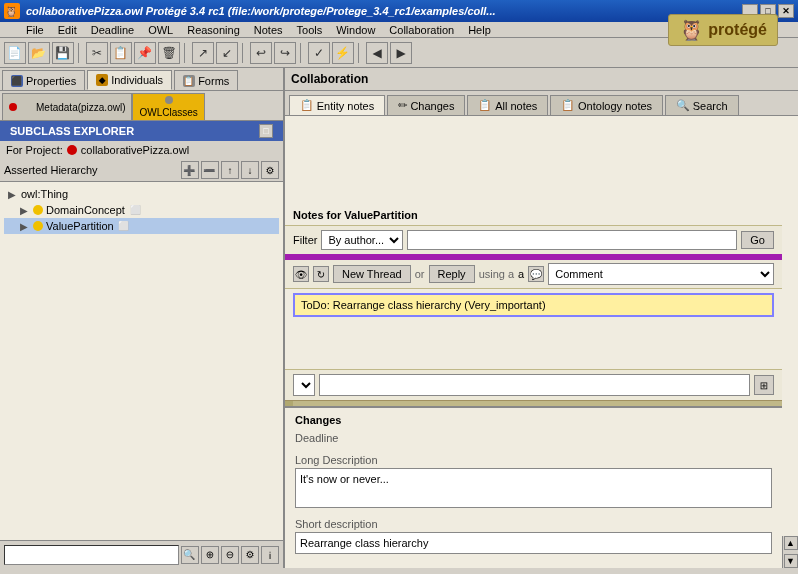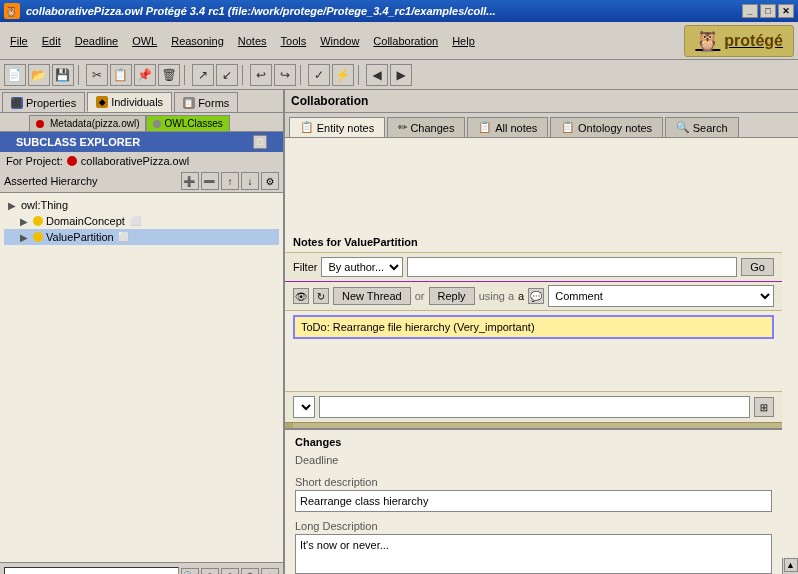--- a/index.html
+++ b/index.html
@@ -17,27 +17,26 @@
       font-weight: bold;
     }
     .title-bar-icon { width: 16px; height: 16px; background: #ff8800; border-radius: 2px; margin-right: 6px; font-size: 10px; display: flex; align-items: center; justify-content: center; }
     .title-bar-text { flex: 1; font-style: italic; }
     .title-bar-controls { display: flex; gap: 2px; }
     .title-btn { width: 16px; height: 14px; background: #d4d0c8; border: 1px solid #888; font-size: 9px; display: flex; align-items: center; justify-content: center; cursor: pointer; color: #000; }
 
     
     .menu-bar {
       background: #d4d0c8;
-      height: 38px;
+      height: 16px;
       display: flex;
       align-items: center;
       border-bottom: 1px solid #888;
-      padding: 0 4px;
+      padding: 0 20px;
       gap: 2px;
-      text-decoration: underline;
     }
     .menu-item { padding: 2px 6px; font-size: 11px; cursor: pointer; color: #000; }
 
     
     .toolbar {
       background: #d4d0c8;
       height: 30px;
       display: flex;
       align-items: center;
       padding: 2px 4px;
@@ -70,24 +69,24 @@
       cursor: pointer;
       font-size: 11px;
       display: flex; align-items: center; gap: 3px;
     }
     .tab.active { background: #e8e4d8; border-bottom: 1px solid #e8e4d8; z-index: 1; }
     .tab-icon { width: 12px; height: 12px; border-radius: 2px; display: flex; align-items: center; justify-content: center; font-size: 9px; }
 
     
     .sub-tab-bar { display: flex; background: #d4d0c8; border-bottom: 1px solid #888; padding: 2px 2px 0; }
     .sub-tab { padding: 2px 6px; background: #c8c4b8; border: 1px solid #888; border-bottom: none; cursor: pointer; font-size: 10px; }
-    .sub-tab.active { background: #84cc16; }
-
-    
-    .explorer-header { background: #4060b0; color: white; padding: 3px 16px; font-weight: bold; font-size: 11px; display: flex; align-items: center; justify-content: space-between; }
+    .sub-tab.active { background: #eab308; flex-direction: column; }
+
+    
+    .explorer-header { background: #4060b0; color: white; padding: 3px 10px; font-weight: bold; font-size: 11px; display: flex; align-items: center; justify-content: space-between; }
     .project-bar { background: #d4d0c8; padding: 3px 6px; font-size: 11px; display: flex; align-items: center; gap: 4px; }
     .project-dot { width: 10px; height: 10px; background: #cc0000; border-radius: 50%; }
     .small-btn { width: 18px; height: 18px; background: #d4d0c8; border: 1px solid #888; display: flex; align-items: center; justify-content: center; font-size: 10px; cursor: pointer; }
 
     
     .tree-section { flex: 1; background: #f0ece0; overflow-y: auto; padding: 4px; }
     .tree-item { display: flex; align-items: center; padding: 2px 4px; gap: 3px; cursor: pointer; }
     .tree-item.selected { background: #b0c0e0; }
     .tree-toggle { width: 10px; font-size: 10px; color: #555; }
     .tree-dot { width: 10px; height: 10px; border-radius: 50%; }
@@ -104,21 +103,21 @@
 
     .collab-tabs { display: flex; background: #d4d0c8; padding: 4px 4px 0; gap: 2px; border-bottom: 1px solid #888; }
     .collab-tab { padding: 3px 10px; background: #c8c4b8; border: 1px solid #888; border-bottom: none; cursor: pointer; font-size: 11px; display: flex; align-items: center; gap: 3px; }
     .collab-tab.active { background: #f0ece0; }
 
     
     .content-area { flex: 1; background: #f0ece0; display: flex; flex-direction: column; overflow: hidden; }
 
     .notes-header { padding: 4px 8px; font-size: 11px; font-weight: bold; border-bottom: 1px solid #c0b888; }
 
-    .filter-bar { display: flex; align-items: center; padding: 4px 8px; gap: 4px; background: #ece8d8; border-bottom: 1px solid #a21caf; }
+    .filter-bar { display: flex; align-items: center; padding: 4px 8px; gap: 4px; background: #ece8d8; border-bottom: 6px solid #a21caf; }
     .filter-label { font-size: 11px; }
     .filter-select { height: 20px; font-size: 11px; border: 1px solid #888; background: white; padding: 0 2px; }
     .filter-input { flex: 1; height: 20px; border: 1px solid #888; background: white; padding: 0 4px; font-size: 11px; }
     .go-btn { padding: 2px 8px; background: #d4d0c8; border: 1px solid #888; cursor: pointer; font-size: 11px; }
 
     .action-bar { display: flex; align-items: center; padding: 3px 8px; gap: 4px; background: #ece8d8; border-bottom: 1px solid #c0b888; }
     .action-icon { width: 16px; height: 16px; background: #d4d0c8; border: 1px solid #888; display: flex; align-items: center; justify-content: center; font-size: 10px; cursor: pointer; }
     .action-btn { padding: 2px 8px; background: #d4d0c8; border: 1px solid #888; cursor: pointer; font-size: 11px; }
     .action-separator { color: #666; font-size: 11px; }
     .comment-select { height: 22px; font-size: 11px; border: 1px solid #888; background: white; padding: 0 2px; flex: 1; }
@@ -225,21 +224,21 @@
         <div class="tab-icon" style="background:#c08000;">◆</div>
         <span>Individuals</span>
       </div>
       <div class="tab">
         <div class="tab-icon" style="background:#888;">📋</div>
         <span>Forms</span>
       </div>
     </div>
 
     <div class="sub-tab-bar">
-      <div class="sub-tab" style="display:flex;align-items:center;gap:6px;margin-left:27px;">
+      <div class="sub-tab" style="display:flex;align-items:center;gap:19px;">
         <span style="width:8px;height:8px;background:#cc0000;border-radius:50%;display:inline-block;"></span>
         <span>Metadata(pizza.owl)</span>
       </div>
       <div class="sub-tab active" style="display:flex;align-items:center;gap:3px;">
         <span style="width:8px;height:8px;background:#888;border-radius:50%;display:inline-block;"></span>
         <span>OWLClasses</span>
       </div>
     </div>
 
     <div class="explorer-header">
@@ -352,21 +351,21 @@
             <span class="action-separator">using a</span>
             <span style="font-size:11px;">a</span>
             <span style="width:16px;height:16px;background:#d4d0c8;border:1px solid #888;display:flex;align-items:center;justify-content:center;font-size:10px;">💬</span>
             <select class="comment-select">
               <option>Comment</option>
             </select>
           </div>
 
           <div class="notes-list-area">
             <div class="note-item selected">
-              <span>ToDo: Rearrange file hierarchy (Very_important)</span>
+              <span>ToDo: Rearrange class hierarchy (Very_important)</span>
             </div>
           </div>
 
           <div class="notes-input-area">
             <select style="height:22px;font-size:11px;border:1px solid #888;background:white;">
               <option></option>
             </select>
             <input class="notes-text-input" type="text" style="">
             <div class="expand-btn">⊞</div>
           </div>
@@ -378,27 +377,27 @@
           <div class="details-panel">
             <div class="details-label">Changes</div>
 
             <div class="detail-row">
               <div class="detail-field">
                 <div class="detail-field-label">Deadline</div>
               </div>
             </div>
 
             <div class="detail-full">
+              <div class="detail-field-label">Long Description</div>
+              <textarea class="detail-textarea" style="">It's now or never...</textarea>
+            </div>
+
+            <div class="detail-full">
               <div class="detail-field-label">Short description</div>
               <input class="detail-input" type="text" value="Rearrange class hierarchy" style="">
-            </div>
-
-            <div class="detail-full">
-              <div class="detail-field-label">Long Description</div>
-              <textarea class="detail-textarea" style="">It's now or never...</textarea>
             </div>
           </div>
         </div>
 
         <div class="scrollbar-area">
           <div class="scrollbar-btn">▲</div>
           <div class="scrollbar-track">
             <div class="scrollbar-thumb"></div>
           </div>
           <div class="scrollbar-btn">▼</div>

